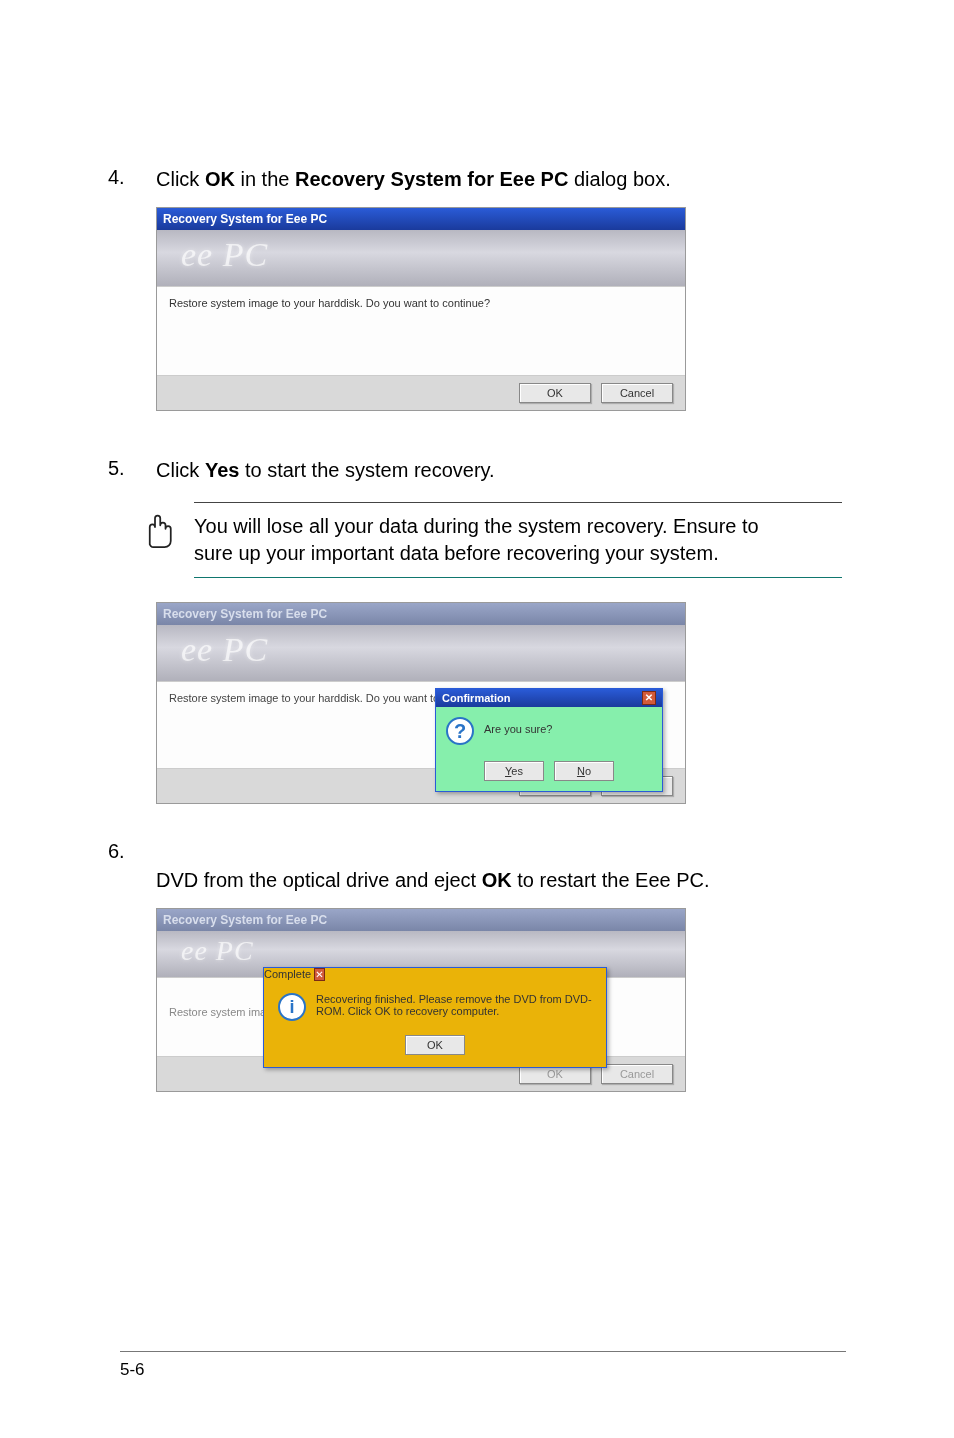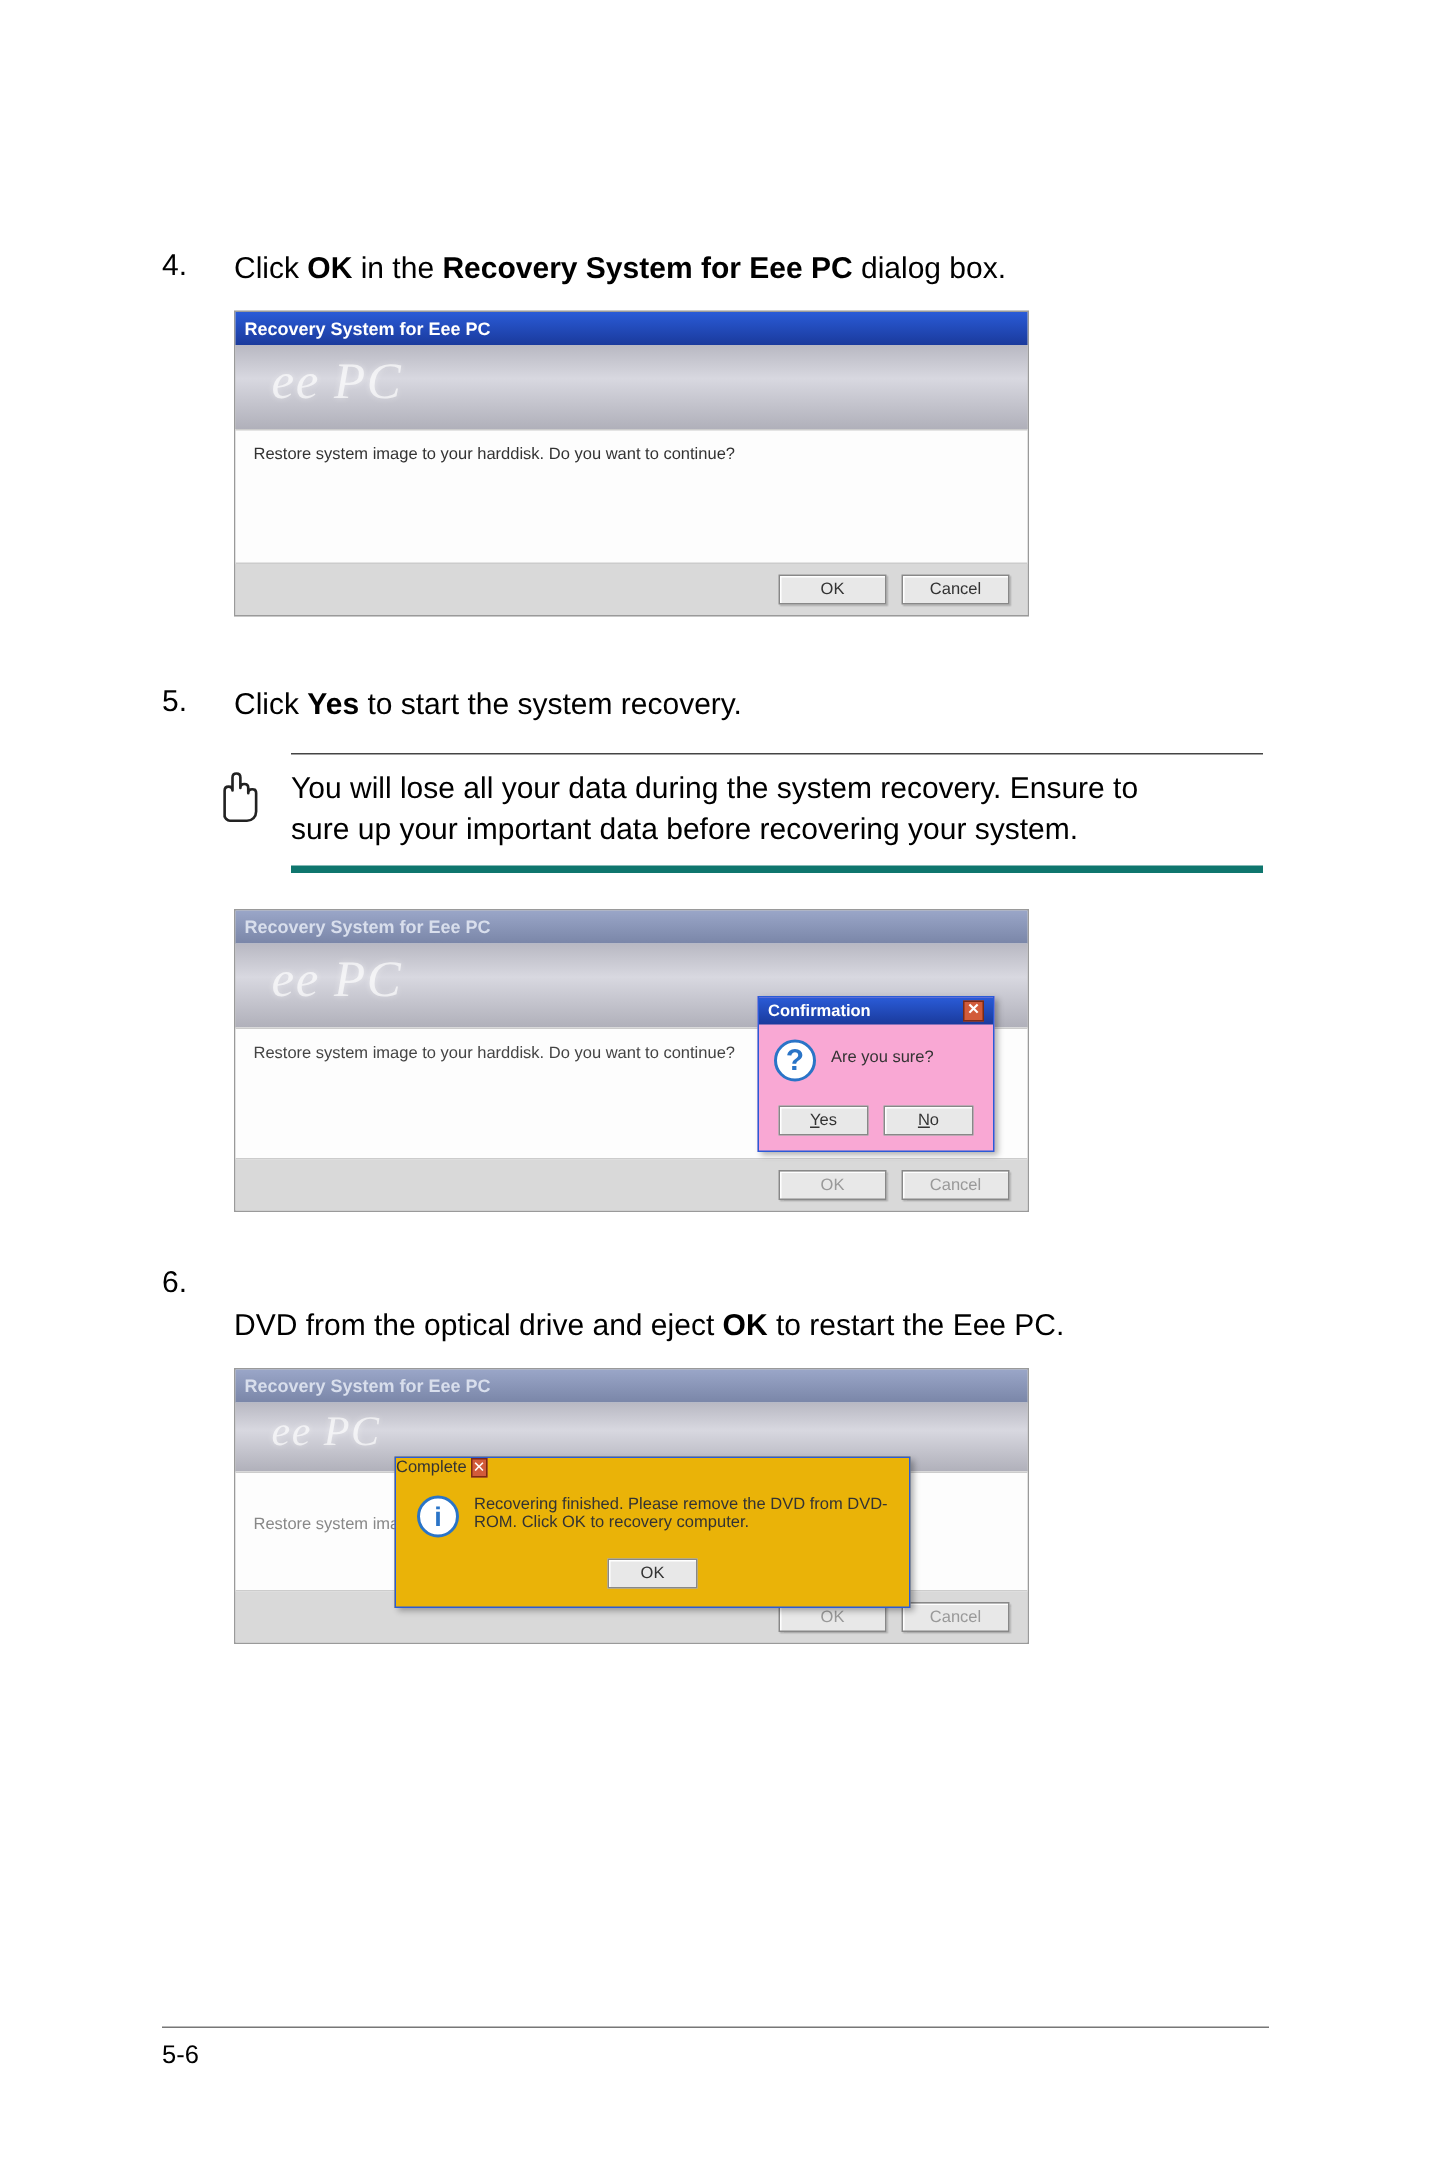--- a/index.html
+++ b/index.html
@@ -102,23 +102,24 @@
     text-align: center;
     line-height: 18px;
     color: #333;
   }
   .win-btn.disabled { color: #999; }
 
   
   .modal {
     position: absolute;
     border: 1px solid #2a5bd7;
-    background: #f9a8d4;
-    width: 158px;
+    background: #86efac;
+    width: 228px;
     box-shadow: 2px 2px 4px rgba(0,0,0,0.3);
+    margin-top: 28px;
   }
   .modal .m-title {
     background: linear-gradient(#2a5bd7, #1a3a9c);
     color: #fff;
     font-weight: bold;
     font-size: 11px;
     padding: 2px 6px;
     display: flex;
     justify-content: space-between;
     align-items: center;
@@ -185,31 +186,31 @@
     margin: 18px 0 24px 26px;
     max-width: 708px;
   }
   .note-icon {
     flex: 0 0 42px;
     height: 42px;
     margin-top: 4px;
   }
   .note-lines {
     border-top: 1px solid #444;
-    border-bottom: 5px solid #0f766e;
+    border-bottom: 1px solid #0f766e;
     padding: 10px 0;
     font-size: 20px;
     line-height: 1.35;
     flex: 1;
   }
 
   
   .footer {
     position: absolute;
-    left: 108px;
+    left: 120px;
     right: 108px;
     bottom: 58px;
     border-top: 1px solid #777;
     padding-top: 8px;
     display: flex;
     justify-content: space-between;
     font-size: 17px;
   }
 
   

